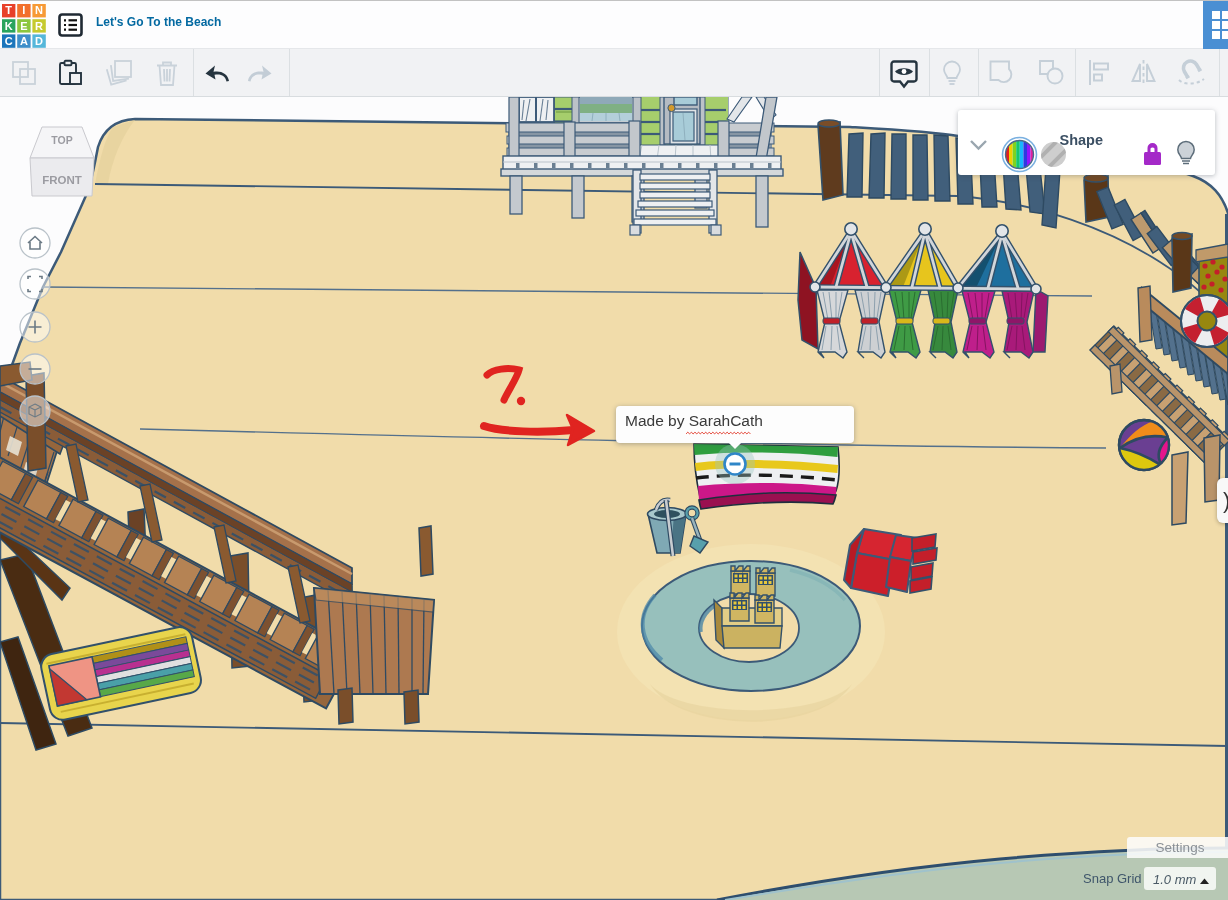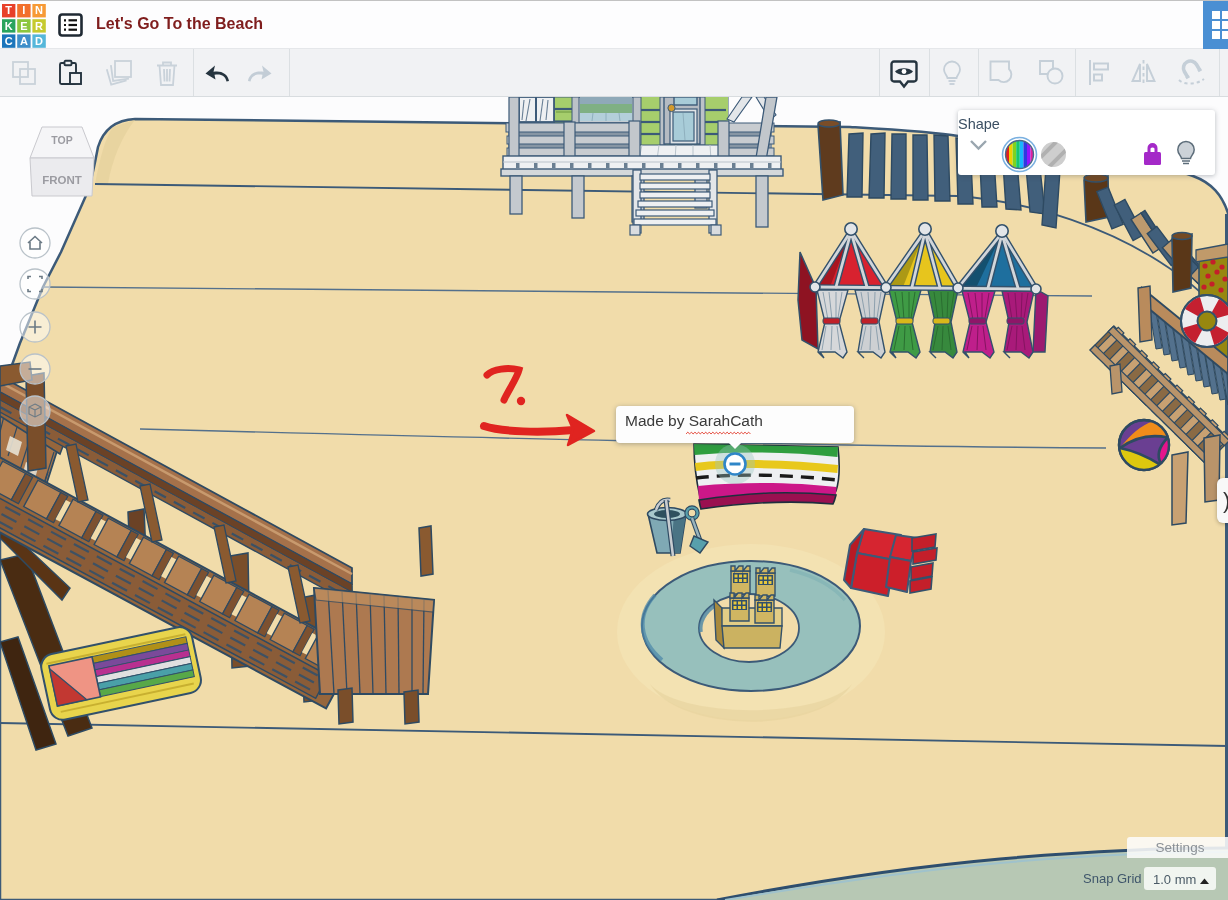--- a/index.html
+++ b/index.html
@@ -44,21 +44,21 @@
     <g stroke="#111" stroke-width="2.2">
       <line x1="6" y1="7.3" x2="8" y2="7.3"></line>
         <line x1="10.5" y1="7.3" x2="19" y2="7.3"></line>
       <line x1="6" y1="12" x2="8" y2="12"></line>
         <line x1="10.5" y1="12" x2="19" y2="12"></line>
       <line x1="6" y1="16.7" x2="8" y2="16.7"></line>
         <line x1="10.5" y1="16.7" x2="19" y2="16.7"></line>
     </g>
   </svg>
 
-  <div class="abs" style="left:96px;top:14px;font-size:16px;font-weight:bold;color:#7f1d1d;">Let's Go To the Beach</div>
+  <div class="abs" style="left:96px;top:14px;font-size:12px;font-weight:bold;color:#0369a1;">Let's Go To the Beach</div>
 
   <svg class="abs" style="left:1203px;top:0px" width="25" height="49">
     <rect x="0" y="0" width="25" height="49" fill="#4a8fd3"></rect>
     <g fill="#fff">
       <rect x="9" y="10" width="8" height="8"></rect>
         <rect x="19" y="10" width="8" height="8"></rect>
       <rect x="9" y="20" width="8" height="8"></rect>
         <rect x="19" y="20" width="8" height="8"></rect>
       <rect x="9" y="30" width="8" height="8"></rect>
         <rect x="19" y="30" width="8" height="8"></rect>
@@ -761,21 +761,21 @@
   <g stroke="#6b7a85" stroke-width="1.6" fill="none">
     <path d="M10,17 L17,10.5 L24,17 M12,16 L12,23 L22,23 L22,16"></path>
     <path d="M10,53 L10,50.5 L13,50.5 M21,50.5 L24,50.5 L24,53 M24,63 L24,65.5 L21,65.5 M13,65.5 L10,65.5 L10,63"></path>
     <path d="M10.5,101 L23.5,101 M17,94.5 L17,107.5"></path>
     <path d="M10.5,143 L23.5,143"></path>
     <path d="M17,178 L23,181 L23,188 L17,191 L11,188 L11,181 Z M11,181 L17,184 L23,181 M17,184 L17,191" stroke-width="1.1"></path>
   </g>
 </svg>
 
 <div class="abs" style="left:958px;top:110px;width:257px;height:65px;background:#fff;border-radius:3px;box-shadow:0 1px 5px rgba(60,70,80,0.35);"></div>
-<div class="abs" style="left:958px;top:116px;width:145px;text-align:left;font-size:14.5px;font-weight:normal;color:#3b4f63;">Shape</div>
+<div class="abs" style="left:958px;top:132px;width:145px;text-align:right;font-size:14.5px;font-weight:bold;color:#3b4f63;">Shape</div>
 <svg class="abs" style="left:958px;top:110px" width="257" height="65" viewBox="0 0 257 65">
 
   <path d="M13,31 L20.5,38.5 L28,31" fill="none" stroke="#9aa6af" stroke-width="2.4"></path>
 
   <g>
     <circle cx="61.5" cy="44.5" r="17" fill="#fff" stroke="#7ab0e0" stroke-width="1.6"></circle>
     <clipPath id="ccl">
         <circle cx="61.5" cy="44.5" r="14"></circle>
       </clipPath>
     <g clip-path="url(#ccl)">
@@ -821,16 +821,16 @@
   <path d="M0,3 l2,-2 l2,2 l2,-2 l2,2 l2,-2 l2,2 l2,-2 l2,2 l2,-2 l2,2 l2,-2 l2,2 l2,-2 l2,2 l2,-2 l2,2 l2,-2 l2,2 l2,-2 l2,2 l2,-2 l2,2 l2,-2 l2,2 l2,-2 l2,2 l2,-2 l2,2 l2,-2 l2,2 l2,-2 l2,2 l2,-2 l2,2 l2,-2 l2,2" fill="none" stroke="#e03020" stroke-width="1"></path>
 </svg>
 <div class="abs" style="left:730px;top:437px;width:10px;height:10px;background:#fdfdfd;transform:rotate(45deg);"></div>
 
 <div class="abs" style="left:1217px;top:478px;width:11px;height:45px;background:#f8f8f8;border-radius:6px 0 0 6px;box-shadow:0 1px 4px rgba(0,0,0,0.3);font-size:22px;color:#333;line-height:45px;">&nbsp;)</div>
 
 <div class="abs" style="left:1127px;top:837px;width:106px;height:21px;background:rgba(252,252,250,0.88);border-radius:3px 3px 0 0;text-align:center;font-size:13.5px;color:#8a9096;line-height:21px;">Settings</div>
 
 <div class="abs" style="left:1083px;top:871px;font-size:13px;color:#3f566b;">Snap Grid</div>
 <div class="abs" style="left:1144px;top:867px;width:72px;height:23px;background:#f1f5f0;border-radius:3px;"></div>
-<div class="abs" style="left:1153px;top:872px;font-size:13px;color:#4a5a66;">1.0 mm</div>
+<div class="abs" style="left:1153px;top:872px;font-size:13px;color:#4a5a66;font-style:italic;">1.0 mm</div>
 <svg class="abs" style="left:1199px;top:877px" width="11" height="8">
     <polygon points="1,7 5.5,1.5 10,7" fill="#222"></polygon>
   </svg>
 
 </body></html>

